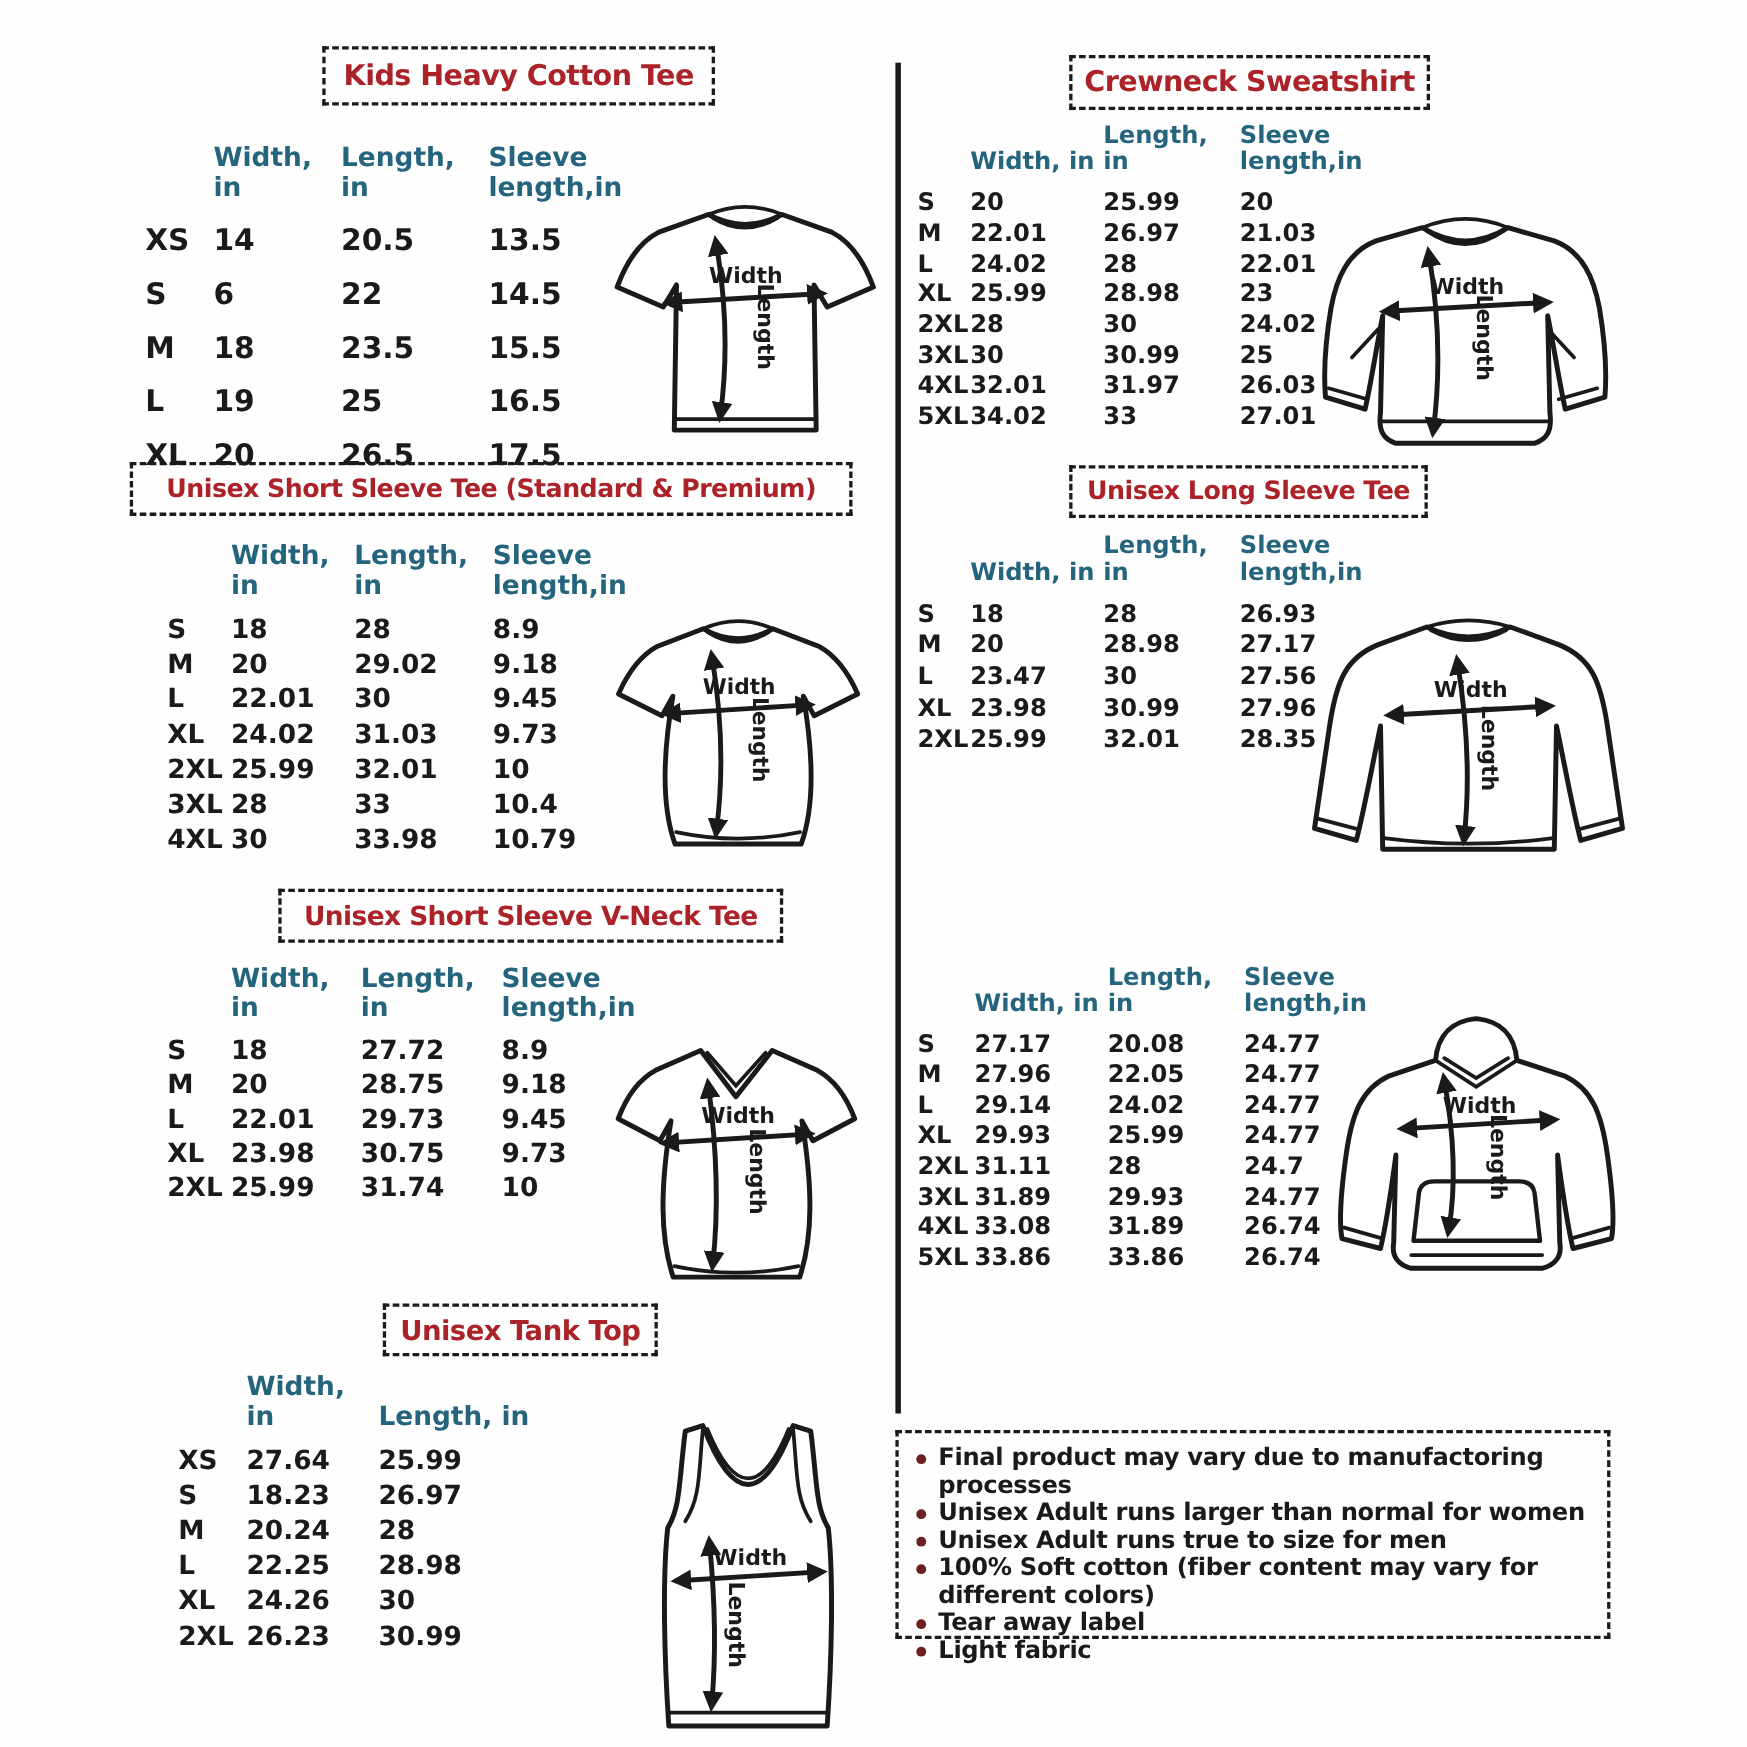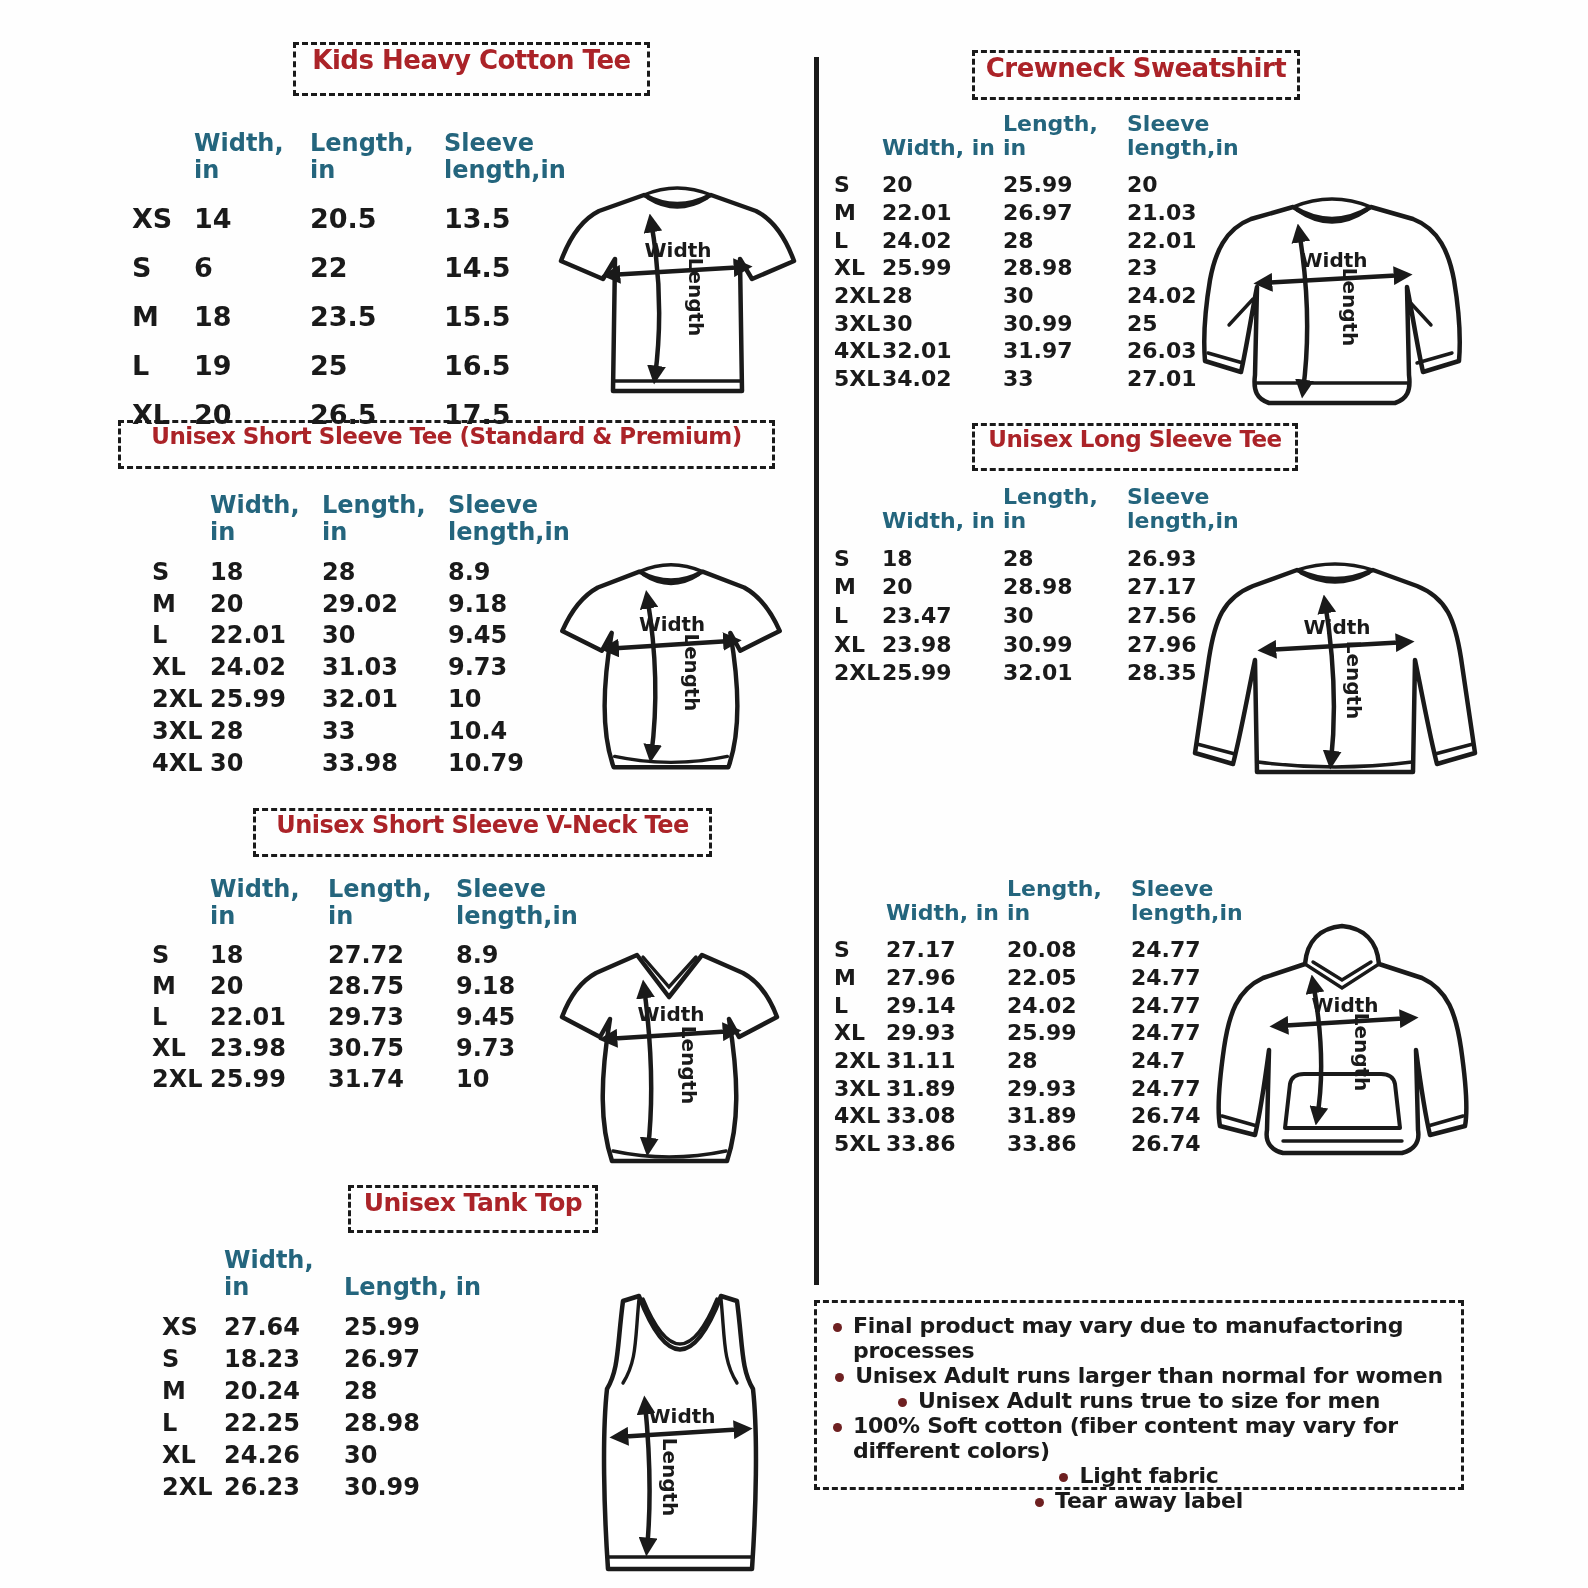--- a/index.html
+++ b/index.html
@@ -4,34 +4,34 @@
 <style>
   :root{
     --ink:#1a1a1a; --red:#ab2328; --teal:#24657d; --maroon:#6e2021; --paper:#fefefe;
   }
   *{margin:0;padding:0;box-sizing:border-box}
   html,body{background:#fff}
   body{font-family:"DejaVu Sans",sans-serif;font-weight:700;color:var(--ink)}
   .page{position:relative;width:1588px;height:1588px;background:var(--paper);overflow:hidden}
   .title-box{
     position:absolute;border:3px dashed var(--ink);
-    display:flex;justify-content:center;
+    display:flex;align-items:center;justify-content:center;
     color:var(--red);white-space:nowrap;letter-spacing:-0.5px;
   }
   .tbl{position:absolute;display:grid;align-items:center}
   .th{
     color:var(--teal);align-self:end;white-space:pre-line;
     line-height:1.12;padding-bottom:10px;font-size:24px;
   }
   .tbl.small .th{font-size:22px}
   .td{padding-right:4px}
   .divider{position:absolute;background:var(--ink)}
   .notes{
     position:absolute;border:3px dashed var(--ink);
-    padding:10px 16px;display:flex;flex-direction:column;justify-content:space-around;align-items:center;
+    padding:10px 16px;display:flex;flex-direction:column;justify-content:space-around;
   }
   .note{display:flex;align-items:baseline;gap:11px;font-size:22px;letter-spacing:-0.3px}
   .bullet{width:9px;height:9px;border-radius:50%;background:var(--maroon);flex:none;transform:translateY(-1px)}
   svg.garment{position:absolute;overflow:visible}
   .g{fill:#fff;stroke:var(--ink);stroke-width:4.5;stroke-linejoin:round;stroke-linecap:round}
   .g2{fill:#fff;stroke:var(--ink);stroke-width:4;stroke-linejoin:round}
   .gl{fill:none;stroke:var(--ink);stroke-width:3.4;stroke-linecap:round}
   .arrow{fill:none;stroke:var(--ink);stroke-width:4.5;stroke-linecap:round}
   .al{font-size:20px;font-weight:700;fill:var(--ink);font-family:"DejaVu Sans",sans-serif}
 </style>
@@ -410,21 +410,21 @@
       <div class="note">
         <span class="bullet"></span>
         <span class="note-text">Unisex Adult runs true to size for men</span>
       </div>
       <div class="note">
         <span class="bullet"></span>
         <span class="note-text">100% Soft cotton (fiber content may vary for different colors)</span>
       </div>
       <div class="note">
         <span class="bullet"></span>
+        <span class="note-text">Tear away label</span>
+      </div>
+      <div class="note">
+        <span class="bullet"></span>
         <span class="note-text">Light fabric</span>
       </div>
-      <div class="note">
-        <span class="bullet"></span>
-        <span class="note-text">Tear away label</span>
-      </div>
     </div>
 
 </div>
 
 </body></html>

